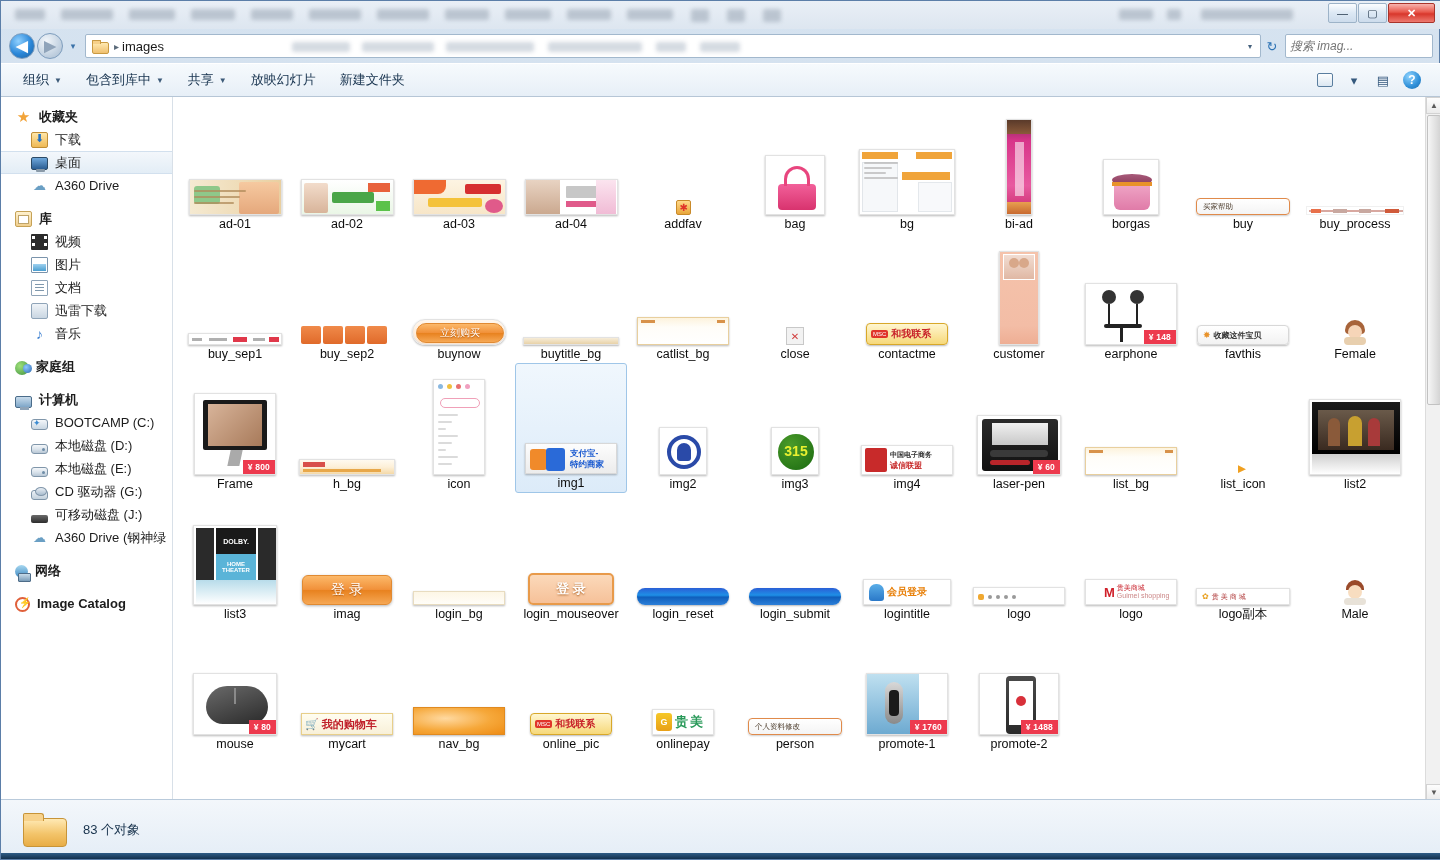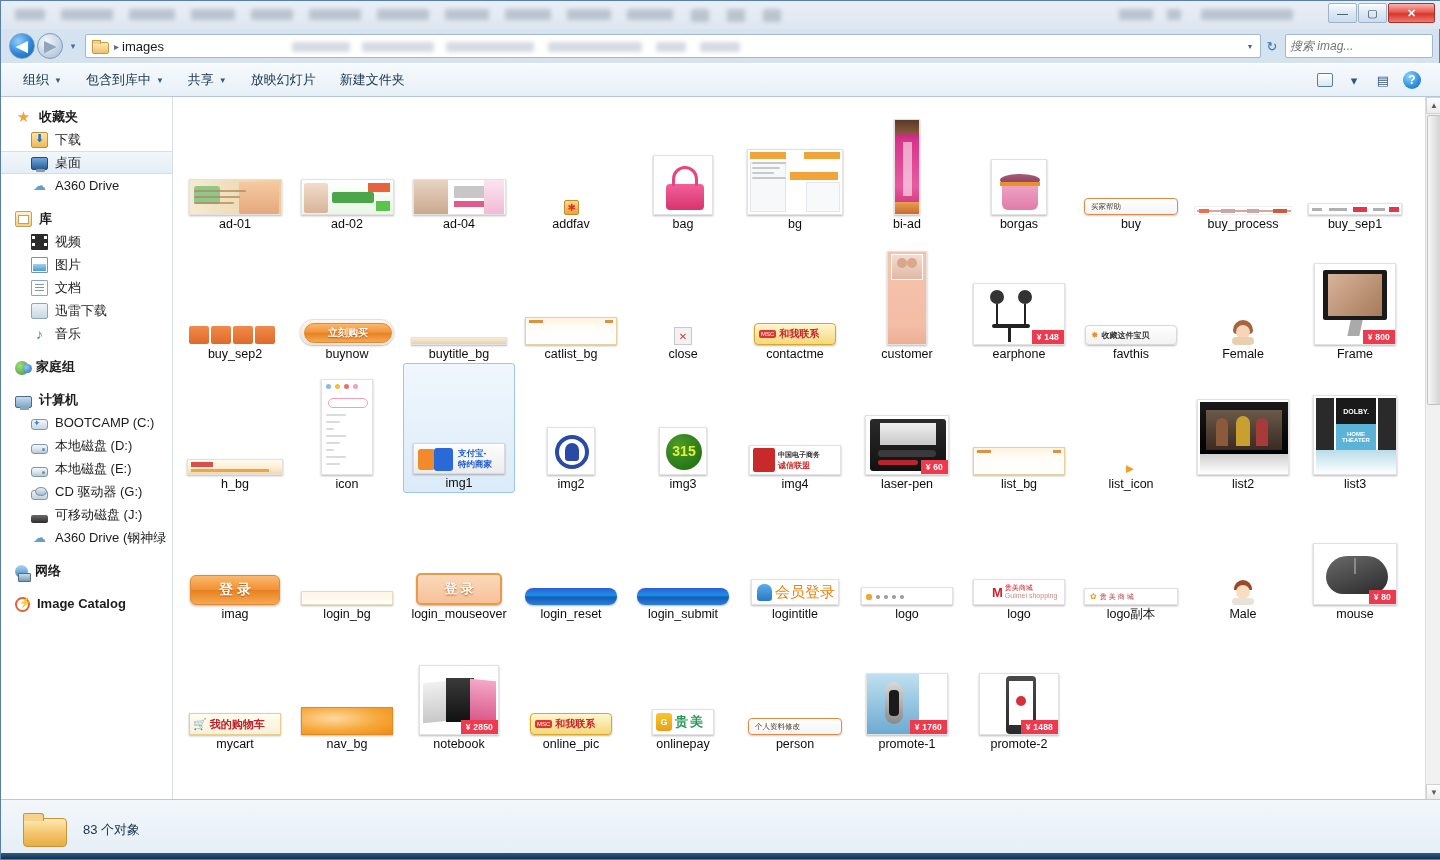--- a/index.html
+++ b/index.html
@@ -245,21 +245,21 @@
     background: #ed3a4e; color: #fff; font-size: 8.5px; font-weight: bold;
     padding: 2px 5px; letter-spacing: .2px;
   }
   .fuzz {
     position: absolute; background: #c4c4c4; opacity: .75; border-radius: 1px;
   }
   .btn-orange {
     background: linear-gradient(180deg,#fcb96a 0%, #f1913a 48%, #e8821f 52%, #f6a855 100%);
     border: 1px solid #e08a32; border-radius: 5px; color: #fff;
     display: flex; align-items: center; justify-content: center;
-    font-weight: bold; text-shadow: 0 1px 1px rgba(140,60,0,.6);
+    font-weight: normal; text-shadow: 0 1px 1px rgba(140,60,0,.6);
   }
   .pill-box {
     background: linear-gradient(180deg,#ffffff,#f4f4f4);
     border: 1px solid #e08a4a; border-radius: 4px;
     display: flex; align-items: center; padding-left: 6px;
     color: #4a3a2a; font-size: 7.5px;
   }
 
   
   .vscroll {
@@ -511,20 +511,31 @@
                 <div class="ph" style="left:2px;top:3px;width:24px;height:30px;background:linear-gradient(180deg,#f2dccb,#d8b49a);border-radius:2px"></div>
                 <div class="ph" style="left:30px;top:12px;width:42px;height:11px;background:#4aa648;border-radius:2px"></div>
                 <div class="ph" style="right:3px;top:3px;width:22px;height:9px;background:#e8623c"></div>
                 <div class="ph" style="right:3px;bottom:3px;width:14px;height:10px;background:#5bc24a"></div>
               </div>
             </div>
             <div class="lbl">ad-02</div>
           </div>
           <div class="cell">
             <div class="thumb-wrap">
+              <div class="thumb" style="width:93px;height:36px;background:linear-gradient(180deg,#fdf4e2,#f7e6c8)">
+                <div class="ph" style="left:0;top:0;width:32px;height:14px;background:#ef6a32;border-radius:0 0 8px 0"></div>
+                <div class="ph" style="right:4px;top:4px;width:36px;height:10px;background:#d62f2f;border-radius:2px"></div>
+                <div class="ph" style="left:14px;top:18px;width:54px;height:9px;background:#f4c23a;border-radius:2px"></div>
+                <div class="ph" style="right:2px;bottom:1px;width:18px;height:14px;background:#e05a8a;border-radius:50%"></div>
+              </div>
+            </div>
+            <div class="lbl">ad-03</div>
+          </div>
+          <div class="cell">
+            <div class="thumb-wrap">
               <div class="thumb" style="width:93px;height:36px;background:#fff">
                 <div class="ph" style="left:0;top:0;width:34px;height:36px;background:linear-gradient(180deg,#e8d3c2,#c9a68c)"></div>
                 <div class="ph" style="left:40px;top:6px;width:46px;height:12px;background:#c7c7c7;border-radius:1px"></div>
                 <div class="ph" style="left:40px;top:21px;width:36px;height:6px;background:#e05a8a"></div>
                 <div class="ph" style="right:1px;top:0;width:20px;height:36px;background:linear-gradient(180deg,#fbe4ef,#f0b9d4)"></div>
               </div>
             </div>
             <div class="lbl">ad-04</div>
           </div>
           <div class="cell">
@@ -861,21 +872,21 @@
           <div class="cell">
             <div class="thumb-wrap">
               <div class="thumb" style="width:92px;height:17px;border:none;background:linear-gradient(180deg,#2b5fd6 0%,#1e8fe6 42%,#0f5fbc 54%,#2c7fd8 100%);border-radius:8px"></div>
             </div>
             <div class="lbl">login_submit</div>
           </div>
           <div class="cell">
             <div class="thumb-wrap">
               <div class="thumb" style="width:88px;height:26px;background:#fff;display:flex;align-items:center;gap:3px;padding-left:5px">
                 <div class="ph" style="position:relative;left:0;width:15px;height:17px;background:linear-gradient(180deg,#5aaee8,#2a78c8);border-radius:7px 7px 3px 3px"></div>
-                <span style="color:#e8800a;font-size:15px;font-weight:normal">会员登录</span>
+                <span style="color:#e8800a;font-size:10px;font-weight:bold">会员登录</span>
               </div>
             </div>
             <div class="lbl">logintitle</div>
           </div>
           <div class="cell">
             <div class="thumb-wrap">
               <div class="thumb" style="width:92px;height:18px;background:#fff">
                 <div class="ph" style="left:4px;top:6px;width:6px;height:6px;background:#f0a830;border-radius:2px"></div>
                 <div class="ph" style="left:14px;top:7px;width:4px;height:4px;background:#999;border-radius:50%"></div>
                 <div class="ph" style="left:22px;top:7px;width:4px;height:4px;background:#999;border-radius:50%"></div>
@@ -930,31 +941,20 @@
                 <span style="color:#c0202a;font-size:11px;font-weight:bold">我的购物车</span>
               </div>
             </div>
             <div class="lbl">mycart</div>
           </div>
           <div class="cell">
             <div class="thumb-wrap">
               <div class="thumb" style="width:92px;height:28px;background:radial-gradient(ellipse at 35% 40%,#ffd9a0 0%,#f6a83a 55%,#ee8c14 100%);border:1px solid #e08a20"></div>
             </div>
             <div class="lbl">nav_bg</div>
-          </div>
-          <div class="cell">
-            <div class="thumb-wrap">
-              <div class="thumb" style="width:80px;height:70px;background:#fff">
-                <div class="ph" style="left:3px;top:16px;width:26px;height:40px;background:linear-gradient(180deg,#f0f0f0,#c8c8c8);transform:skewY(-6deg)"></div>
-                <div class="ph" style="left:26px;top:12px;width:28px;height:44px;background:linear-gradient(180deg,#3a3a3a,#111)"></div>
-                <div class="ph" style="left:50px;top:14px;width:26px;height:42px;background:linear-gradient(180deg,#f4a8c8,#d8588a);transform:skewY(6deg)"></div>
-                <div class="pricetag">¥ 2850</div>
-              </div>
-            </div>
-            <div class="lbl">notebook</div>
           </div>
           <div class="cell">
             <div class="thumb-wrap">
               <div class="thumb" style="width:82px;height:22px;background:linear-gradient(180deg,#fff6d0,#f6d87a);border:1px solid #d8a82a;border-radius:4px;display:flex;align-items:center;gap:3px;padding-left:4px">
                 <span style="background:#e0342a;color:#fff;font-size:6px;padding:1px 2px;border-radius:2px">MSC</span>
                 <span style="color:#c8232a;font-size:10px;font-weight:bold">和我联系</span>
               </div>
             </div>
             <div class="lbl">online_pic</div>
           </div>

